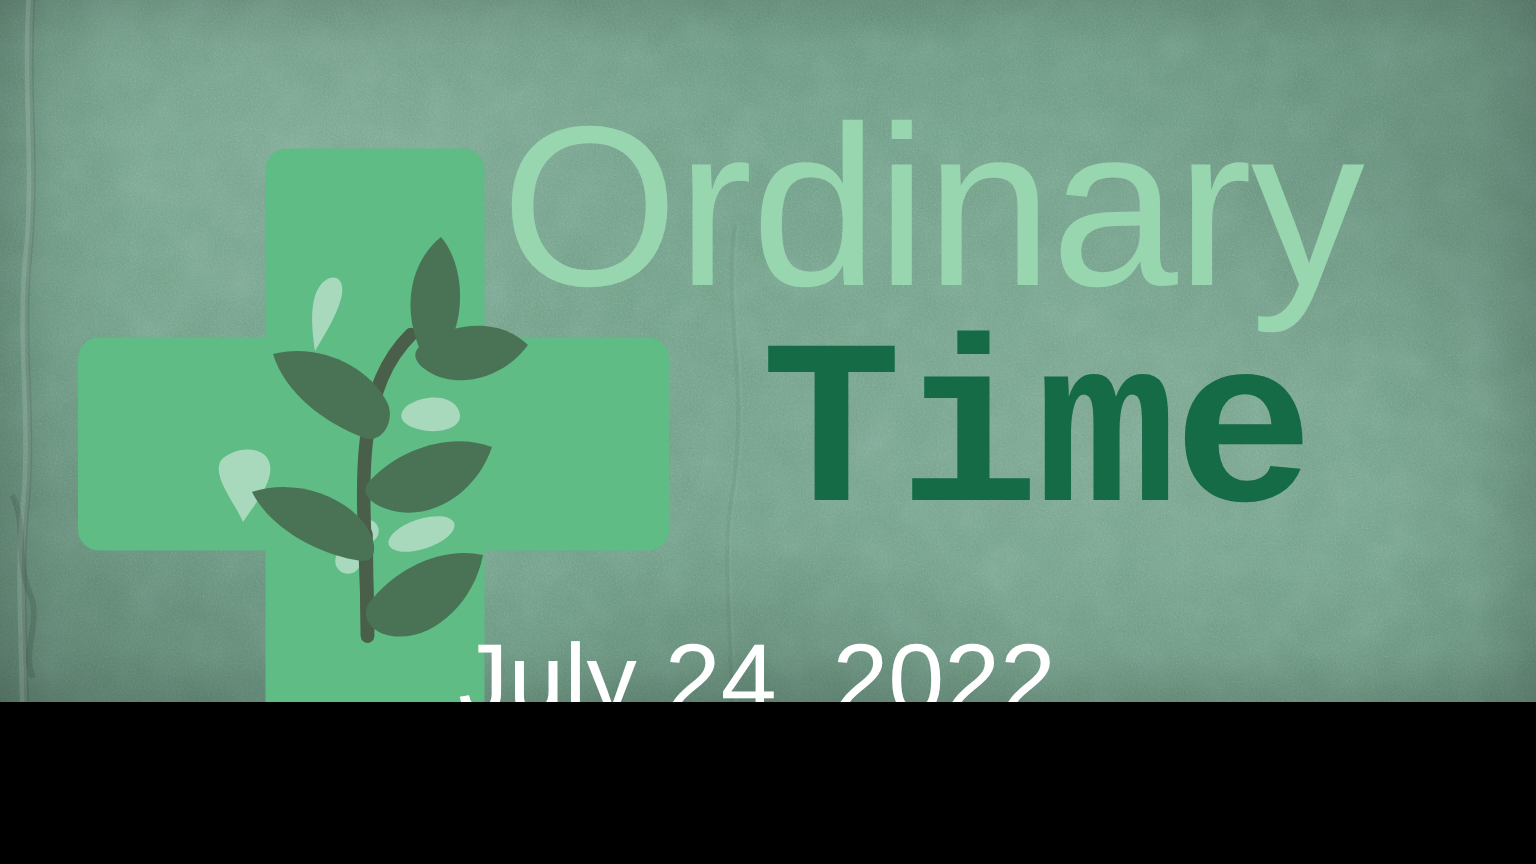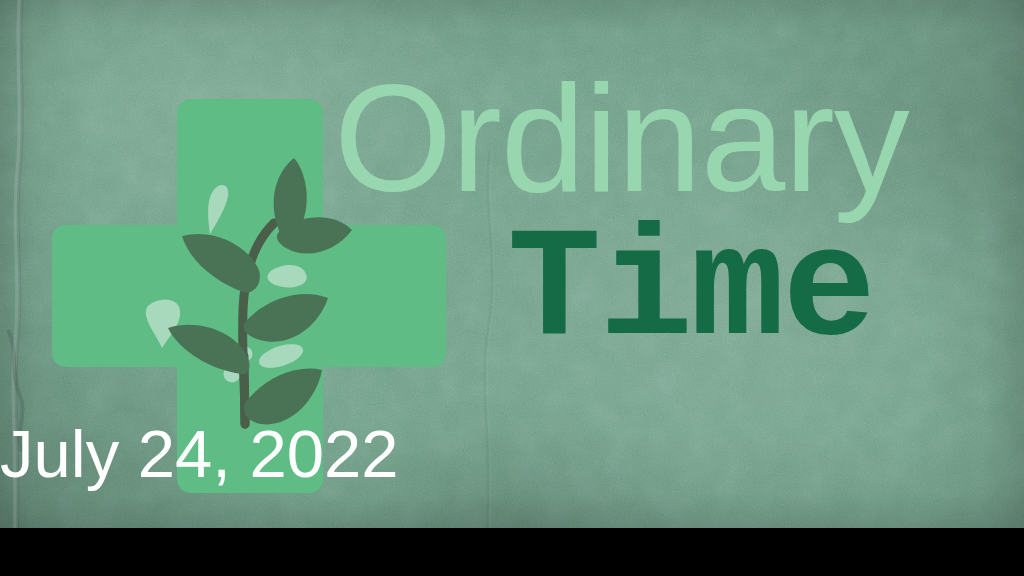--- a/index.html
+++ b/index.html
@@ -4,21 +4,21 @@
 <title>Ordinary Time</title>
 <style>
   html, body {
     margin: 0;
     padding: 0;
     background: #000;
   }
   #stage {
     position: relative;
     width: 1024px;
-    height: 528px;
+    height: 468px;
     overflow: hidden;
     font-family: "Liberation Sans", "DejaVu Sans", sans-serif;
     background: #6e9c84;
   }
 
   
   .bg-base {
     position: absolute;
     inset: 0;
     background: #6e9c84;
@@ -94,21 +94,21 @@
     font-size: 156px;
     font-weight: 700;
     letter-spacing: -2px;
     color: #146b45;
     font-family: Liberation Mono, monospace;
   }
   #t-date {
     left: 0;
     top: 420px;
     width: 1024px;
-    text-align: left;
+    text-align: right;
     padding-right: 320px;
     box-sizing: border-box;
     font-size: 67px;
     font-weight: 400;
     letter-spacing: 0px;
     color: #ffffff;
   }
 </style>
 </head>
 <body>

